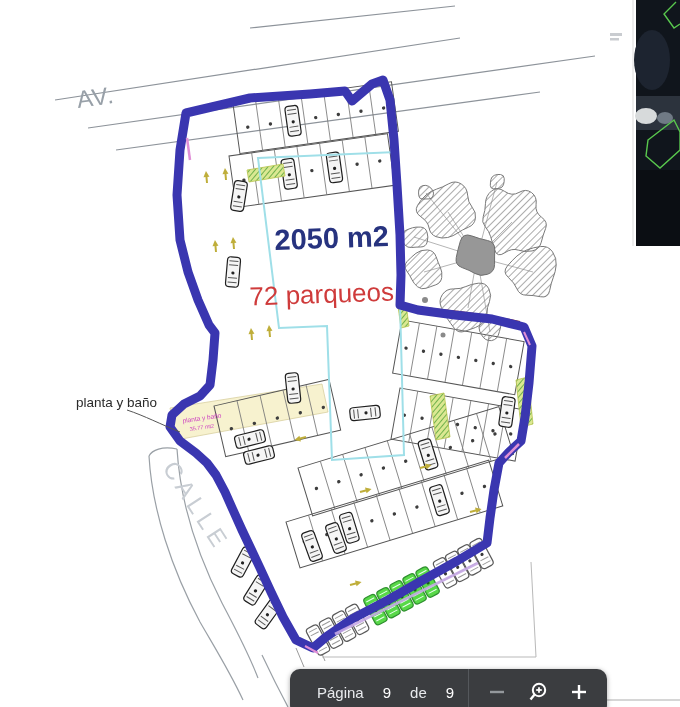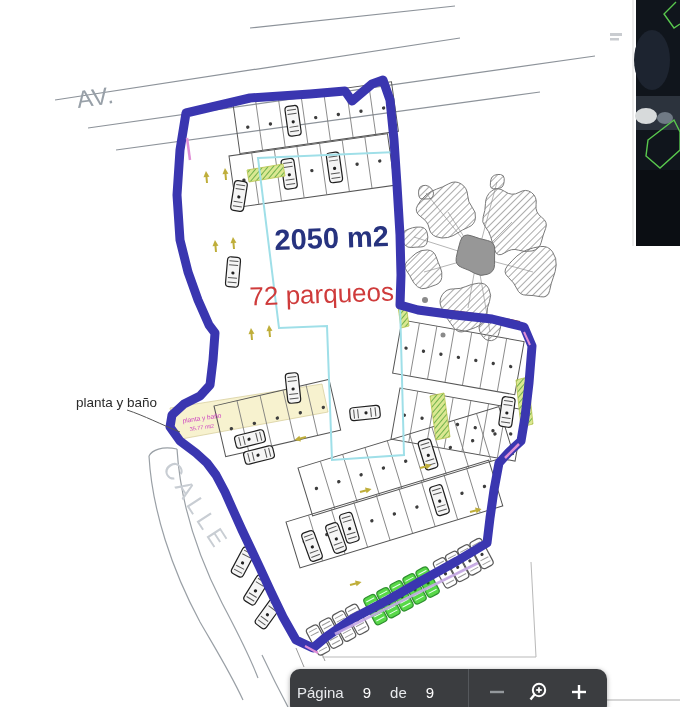--- a/index.html
+++ b/index.html
@@ -3,21 +3,21 @@
 <meta charset="utf-8">
 <style>
   html,body{margin:0;padding:0;background:#fff;}
   #screen{position:relative;width:680px;height:707px;overflow:hidden;background:#ffffff;
           font-family:"Liberation Sans",sans-serif;}
   #plan{position:absolute;left:0;top:0;}
   
   .toolbar{position:absolute;left:290px;top:669px;width:317px;height:46px;
            background:#3b3d40;border-radius:10px;display:flex;align-items:center;
            box-shadow:0 1px 5px rgba(0,0,0,.35);color:#e8eaed;font-size:15px;}
-  .tb-left{display:flex;align-items:center;width:178px;padding-left:7px;box-sizing:border-box;gap:19px;}
+  .tb-left{display:flex;align-items:center;width:178px;padding-left:27px;box-sizing:border-box;gap:19px;}
   .tb-divider{width:1px;height:46px;background:#55585c;}
   .tb-right{flex:1;display:flex;align-items:center;justify-content:space-around;padding:0 8px;}
   .tb-btn{background:none;border:none;padding:4px;cursor:pointer;display:flex;align-items:center;justify-content:center;}
   .pagenum{color:#ffffff;}
 </style>
 </head>
 <body>
 
 <div id="screen">
 

